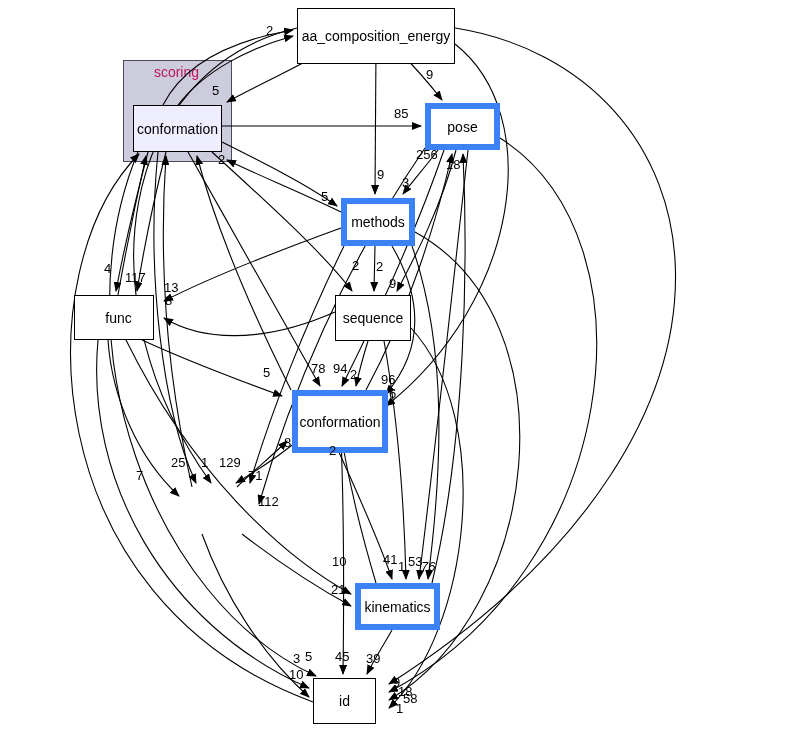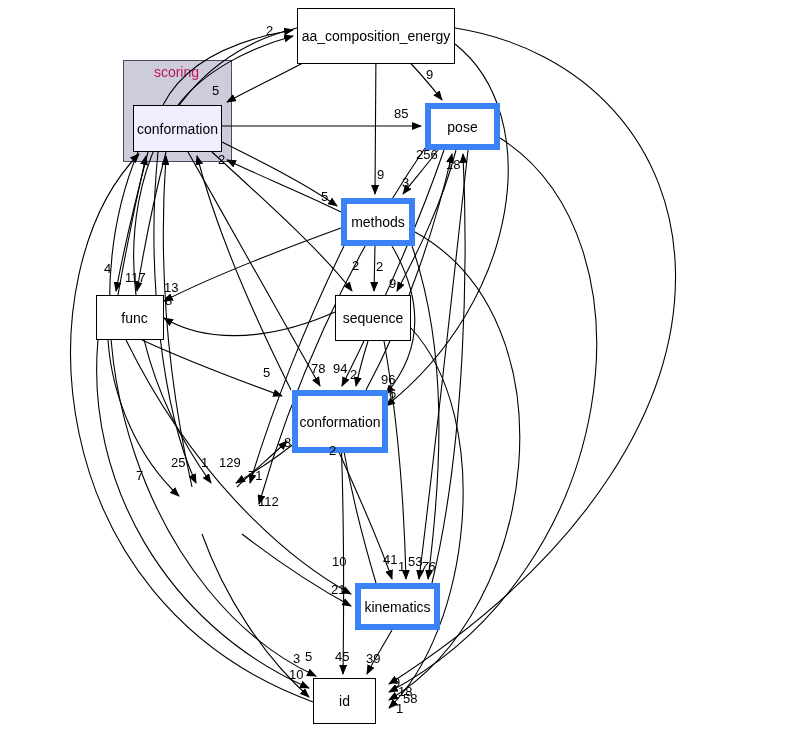--- a/index.html
+++ b/index.html
@@ -83,21 +83,21 @@
       <path d="M313,702 C35,600 25,270 139,154"></path>
       <path d="M118,295 C126,250 135,205 146,156"></path>
     </g>
   </svg>
 
   <div class="node nb" style="left:297px;top:8px;width:158px;height:56px;">aa_composition_energy</div>
   <div class="node nb" style="left:133px;top:105px;width:89px;height:47px;background:#eeeeff;">conformation</div>
   <div class="node nr" style="left:425px;top:103px;width:75px;height:47px;">pose</div>
   <div class="node nr" style="left:341px;top:198px;width:74px;height:48px;">methods</div>
   <div class="node nb" style="left:335px;top:295px;width:76px;height:46px;">sequence</div>
-  <div class="node nb" style="left:96px;top:295px;width:68px;height:45px;padding-left:9px;">func</div>
+  <div class="node nb" style="left:74px;top:295px;width:80px;height:45px;padding-left:9px;">func</div>
   <div class="node nr" style="left:292px;top:390px;width:96px;height:63px;">conformation</div>
   <div class="node nr" style="left:355px;top:583px;width:85px;height:47px;">kinematics</div>
   <div class="node nb" style="left:313px;top:678px;width:63px;height:46px;">id</div>
 
   <div class="elabel" style="left:266px;top:24px;">2</div>
   <div class="elabel" style="left:212px;top:84px;">5</div>
   <div class="elabel" style="left:426px;top:68px;">9</div>
   <div class="elabel" style="left:394px;top:107px;">85</div>
   <div class="elabel" style="left:377px;top:168px;">9</div>
   <div class="elabel" style="left:402px;top:176px;">3</div>

